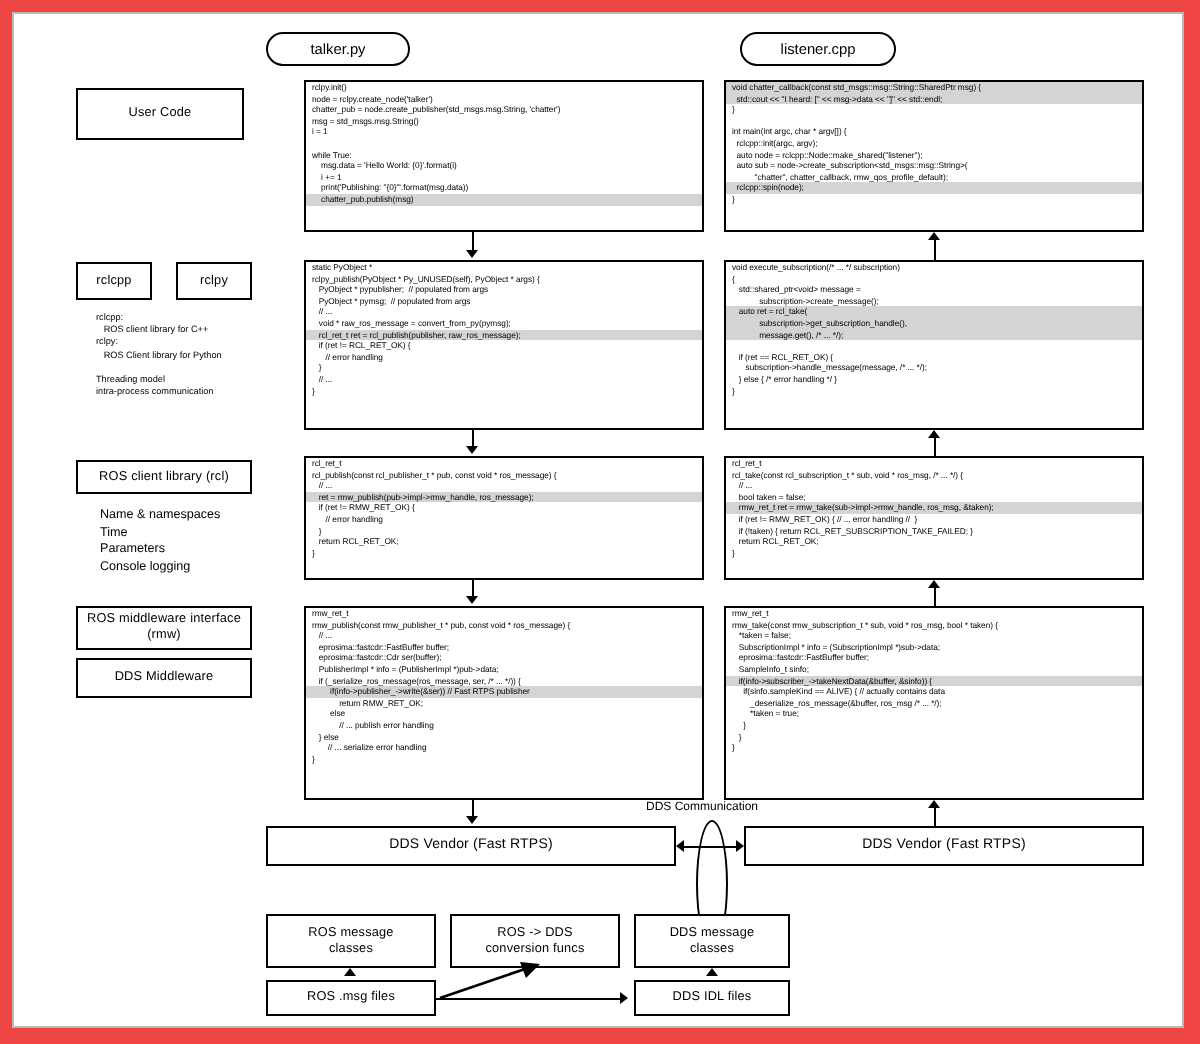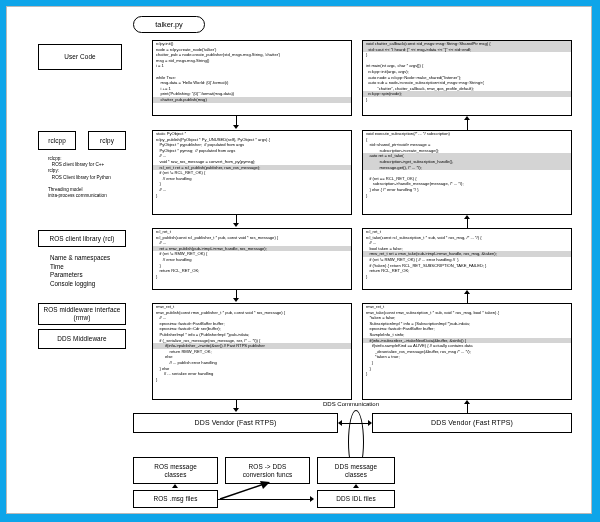--- a/index.html
+++ b/index.html
@@ -8,21 +8,21 @@
     background: #ffffff;
   }
   body {
     font-family: "Liberation Sans", sans-serif;
     -webkit-font-smoothing: antialiased;
   }
   #canvas {
     position: relative;
     width: 600px;
     height: 522px;
-    background: #0ea5e9;
+    background: #ef4444;
     overflow: hidden;
   }
   .frame {
     position: absolute;
     left: 6px;
     top: 6px;
     width: 586px;
     height: 508px;
     border: 1px solid #b9b9b9;
     box-sizing: border-box;
@@ -124,20 +124,23 @@
   .diag-arrow { position: absolute; }
 </style>
 </head>
 <body>
 
 <div id="canvas">
   <div class="frame"></div>
 
   <div class="pill" style="left:133px; top:16px; width:72px; height:17px;">
     <span>talker.py</span>
+  </div>
+  <div class="pill" style="left:370px; top:16px; width:78px; height:17px;">
+    <span>listener.cpp</span>
   </div>
 
   <div class="box lbl-box" style="left:38px; top:44px; width:84px; height:26px;">
     <span>User Code</span>
   </div>
 
   <div class="box lbl-box" style="left:38px; top:131px; width:38px; height:19px;">
     <span>rclcpp</span>
   </div>
   <div class="box lbl-box" style="left:88px; top:131px; width:38px; height:19px;">

